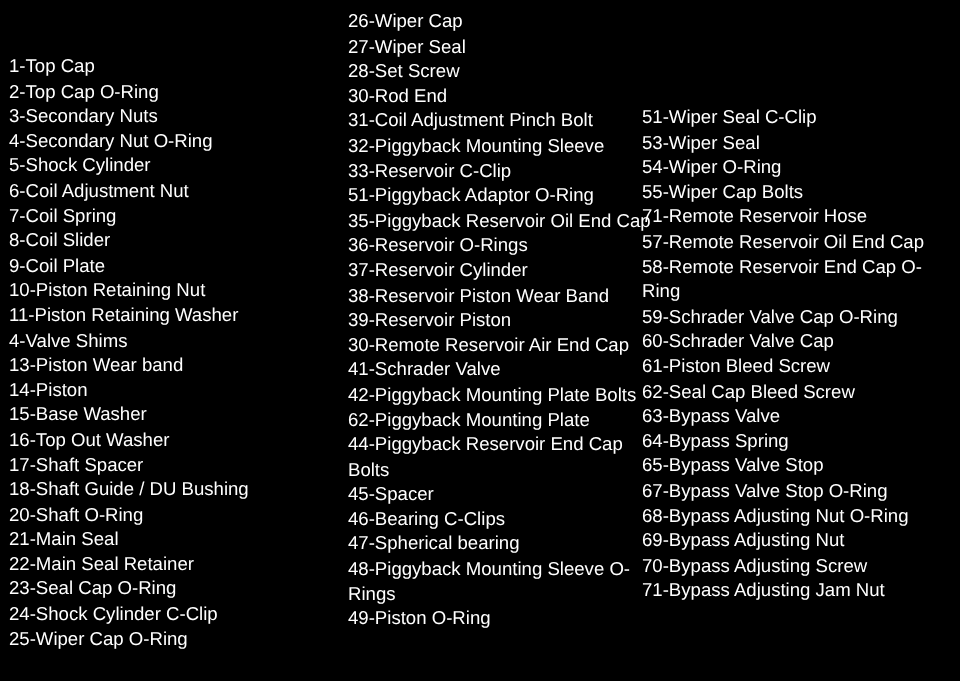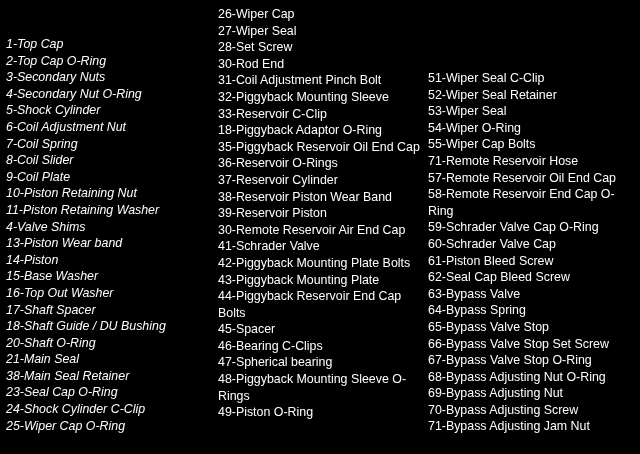--- a/index.html
+++ b/index.html
@@ -18,22 +18,22 @@
     width: 640px;
     height: 454px;
     background: #000000;
     color: #ffffff;
   }
   .column {
     position: absolute;
     top: 0;
     box-sizing: border-box;
   }
-  .col-1 { left: 6px;   width: 206px; padding-top: 36px; font-style: italic; }
-  .col-2 { left: 218px; width: 208px; padding-top: 6px; }
+  .col-1 { left: 6px;   width: 206px; padding-top: 36px; }
+  .col-2 { left: 232px; width: 208px; padding-top: 6px; }
   .col-3 { left: 428px; width: 210px; padding-top: 70px; }
 
   .legend-item {
     font-size: 12.4px;
     line-height: 16.6px;
     color: #ffffff;
     letter-spacing: 0px;
     white-space: normal;
     text-indent: 0;
   }
@@ -57,69 +57,67 @@
     <div class="legend-item">11-Piston Retaining Washer</div>
     <div class="legend-item">4-Valve Shims</div>
     <div class="legend-item">13-Piston Wear band</div>
     <div class="legend-item">14-Piston</div>
     <div class="legend-item">15-Base Washer</div>
     <div class="legend-item">16-Top Out Washer</div>
     <div class="legend-item">17-Shaft Spacer</div>
     <div class="legend-item">18-Shaft Guide / DU Bushing</div>
     <div class="legend-item">20-Shaft O-Ring</div>
     <div class="legend-item">21-Main Seal</div>
-    <div class="legend-item">38-Main Seal Retainer</div>
+    <div class="legend-item">22-Main Seal Retainer</div>
     <div class="legend-item">23-Seal Cap O-Ring</div>
     <div class="legend-item">24-Shock Cylinder C-Clip</div>
     <div class="legend-item">25-Wiper Cap O-Ring</div>
   </div>
 
   <div class="column col-2">
     <div class="legend-item">26-Wiper Cap</div>
     <div class="legend-item">27-Wiper Seal</div>
     <div class="legend-item">28-Set Screw</div>
     <div class="legend-item">30-Rod End</div>
     <div class="legend-item">31-Coil Adjustment Pinch Bolt</div>
     <div class="legend-item">32-Piggyback Mounting Sleeve</div>
     <div class="legend-item">33-Reservoir C-Clip</div>
-    <div class="legend-item">18-Piggyback Adaptor O-Ring</div>
+    <div class="legend-item">51-Piggyback Adaptor O-Ring</div>
     <div class="legend-item">35-Piggyback Reservoir Oil End Cap</div>
     <div class="legend-item">36-Reservoir O-Rings</div>
     <div class="legend-item">37-Reservoir Cylinder</div>
     <div class="legend-item">38-Reservoir Piston Wear Band</div>
     <div class="legend-item">39-Reservoir Piston</div>
     <div class="legend-item">30-Remote Reservoir Air End Cap</div>
     <div class="legend-item">41-Schrader Valve</div>
     <div class="legend-item">42-Piggyback Mounting Plate Bolts</div>
-    <div class="legend-item">43-Piggyback Mounting Plate</div>
+    <div class="legend-item">62-Piggyback Mounting Plate</div>
     <div class="legend-item">44-Piggyback Reservoir End Cap Bolts</div>
     <div class="legend-item">45-Spacer</div>
     <div class="legend-item">46-Bearing C-Clips</div>
     <div class="legend-item">47-Spherical bearing</div>
     <div class="legend-item">48-Piggyback Mounting Sleeve O-Rings</div>
     <div class="legend-item">49-Piston O-Ring</div>
   </div>
 
   <div class="column col-3">
     <div class="legend-item">51-Wiper Seal C-Clip</div>
-    <div class="legend-item">52-Wiper Seal Retainer</div>
     <div class="legend-item">53-Wiper Seal</div>
     <div class="legend-item">54-Wiper O-Ring</div>
     <div class="legend-item">55-Wiper Cap Bolts</div>
     <div class="legend-item">71-Remote Reservoir Hose</div>
     <div class="legend-item">57-Remote Reservoir Oil End Cap</div>
     <div class="legend-item">58-Remote Reservoir End Cap O-Ring</div>
     <div class="legend-item">59-Schrader Valve Cap O-Ring</div>
     <div class="legend-item">60-Schrader Valve Cap</div>
     <div class="legend-item">61-Piston Bleed Screw</div>
     <div class="legend-item">62-Seal Cap Bleed Screw</div>
     <div class="legend-item">63-Bypass Valve</div>
     <div class="legend-item">64-Bypass Spring</div>
     <div class="legend-item">65-Bypass Valve Stop</div>
-    <div class="legend-item">66-Bypass Valve Stop Set Screw</div>
     <div class="legend-item">67-Bypass Valve Stop O-Ring</div>
     <div class="legend-item">68-Bypass Adjusting Nut O-Ring</div>
     <div class="legend-item">69-Bypass Adjusting Nut</div>
     <div class="legend-item">70-Bypass Adjusting Screw</div>
     <div class="legend-item">71-Bypass Adjusting Jam Nut</div>
   </div>
 
 </div>
 
 </body></html>

